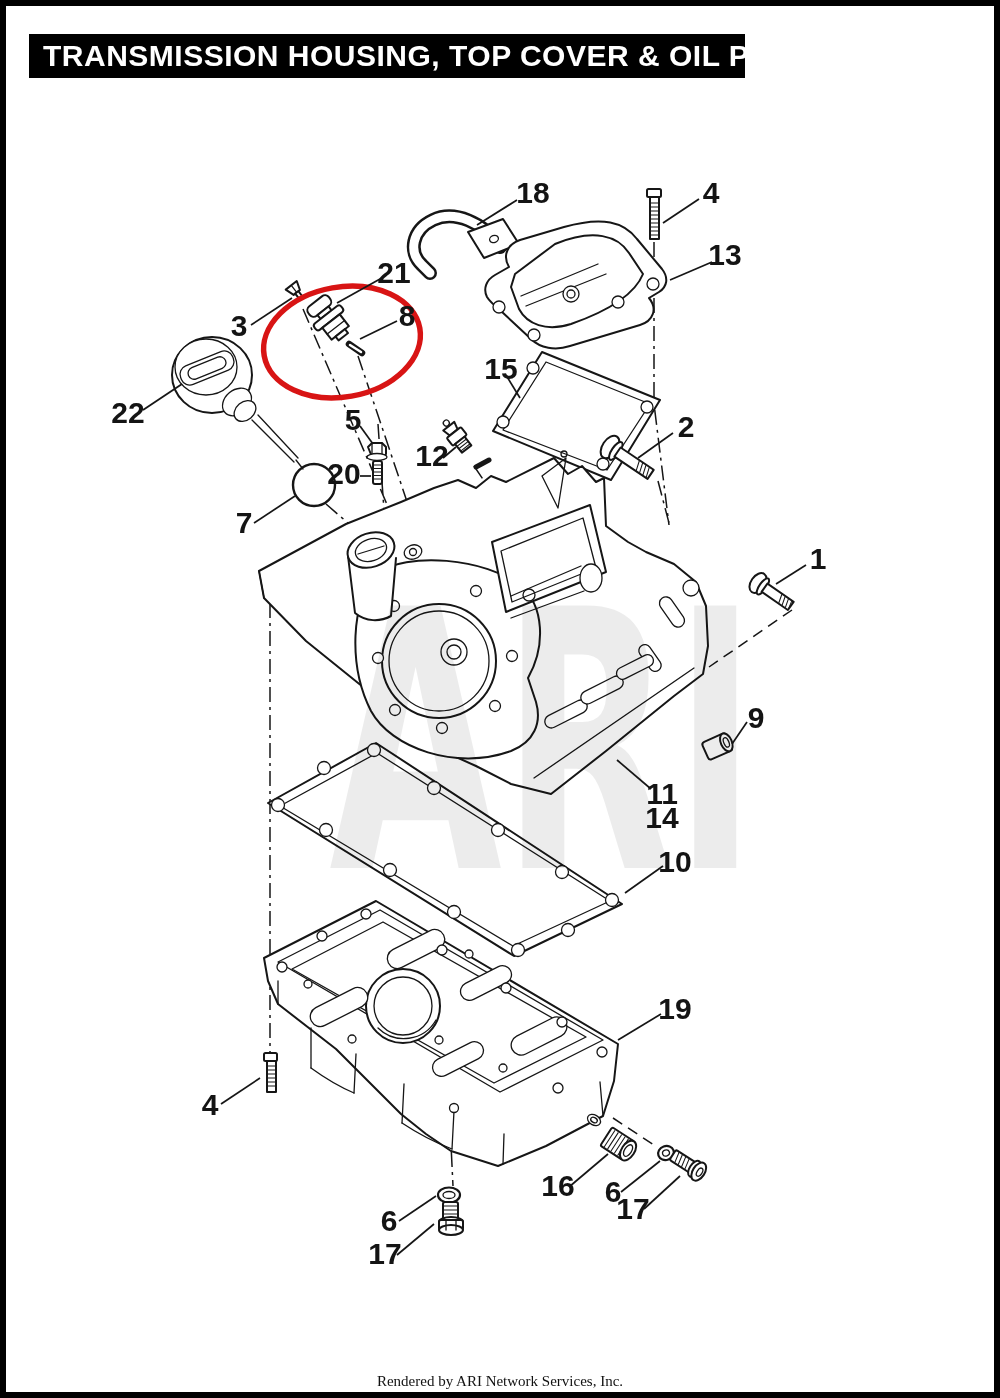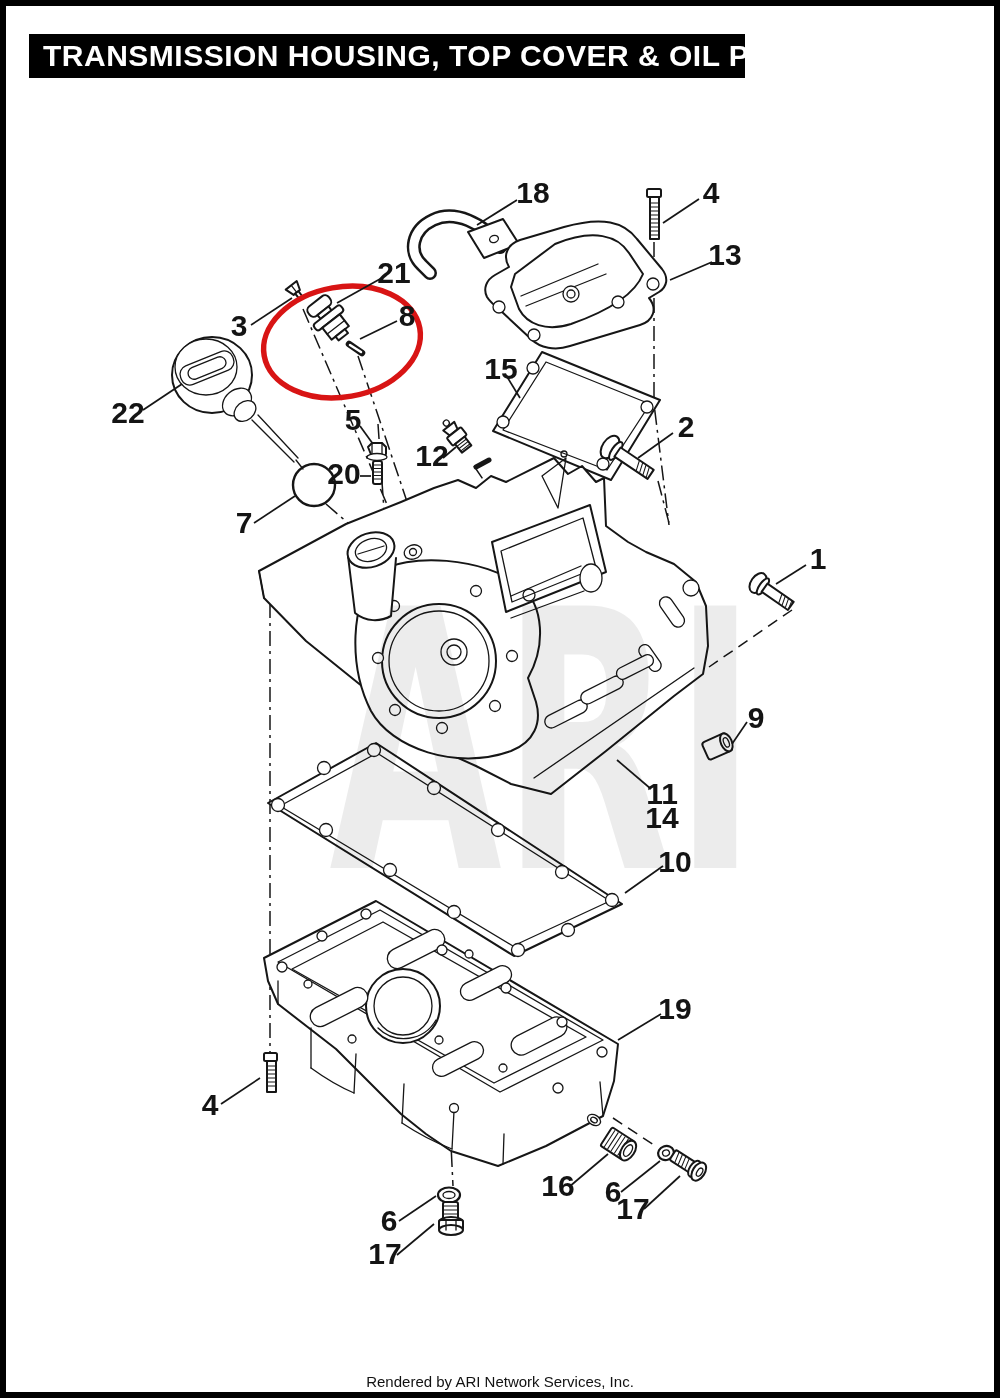--- a/index.html
+++ b/index.html
@@ -9,21 +9,21 @@
     font-family:"Liberation Sans",sans-serif;margin:0 auto;
   }
   .title-bar{
     position:absolute;left:23px;top:28px;width:716px;height:44px;
     background:#000;color:#fff;display:flex;align-items:center;
     padding-left:14px;box-sizing:border-box;
     font-size:30px;font-weight:700;letter-spacing:.5px;white-space:nowrap;
   }
   .footer{
     position:absolute;left:0;right:0;bottom:2px;text-align:center;
-    font-family:Liberation Sans, sans-serif;font-size:15px;color:#111;
+    font-family:Liberation Serif, serif;font-size:15px;color:#111;
   }
   svg{position:absolute;left:0;top:0;}
   .ln{stroke:#161616;stroke-width:2;fill:none;stroke-linecap:round;stroke-linejoin:round;}
   .fw{fill:#fff;}
   .thin{stroke-width:1.3;}
   .leader{stroke:#161616;stroke-width:1.7;fill:none;}
   .cl{stroke:#161616;stroke-width:1.5;fill:none;stroke-dasharray:15 5 3 5;}
   .dash{stroke:#161616;stroke-width:1.5;fill:none;stroke-dasharray:11 7;}
   .thread{stroke:#161616;stroke-width:1.05;fill:none;}
   .callout{font:700 30px "Liberation Sans",sans-serif;fill:#141414;}

